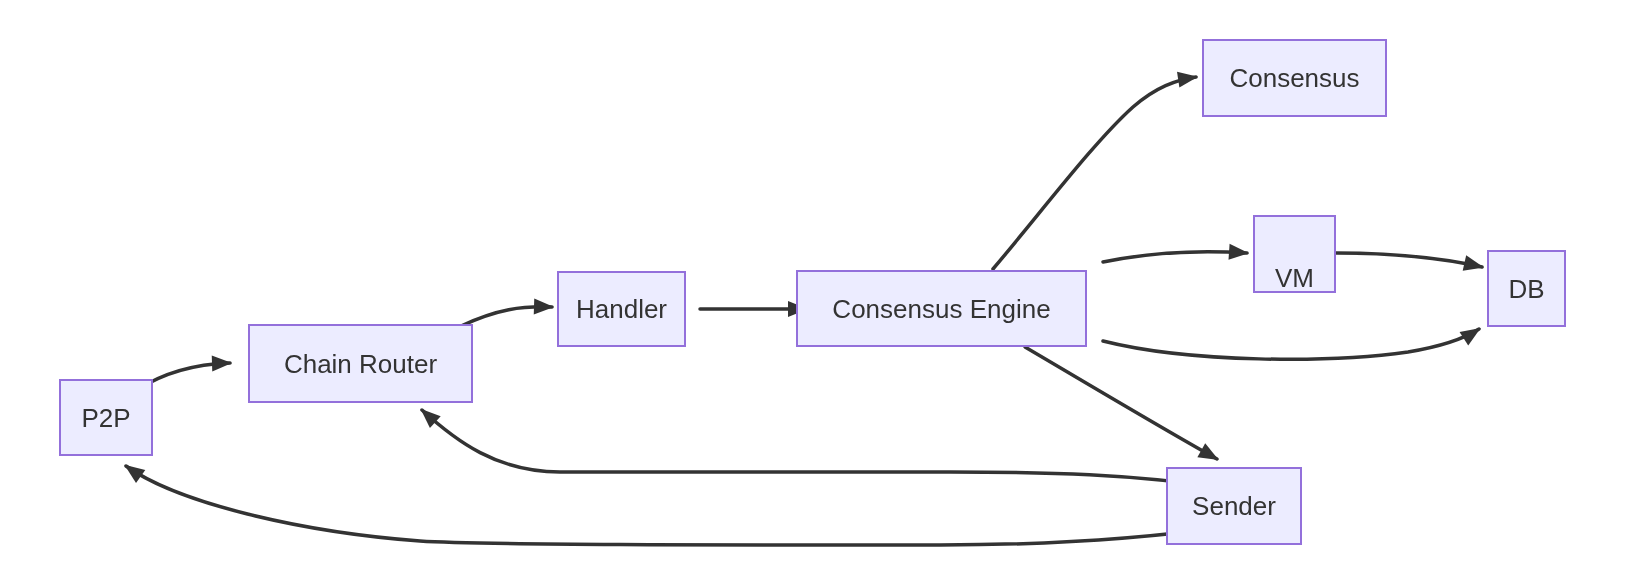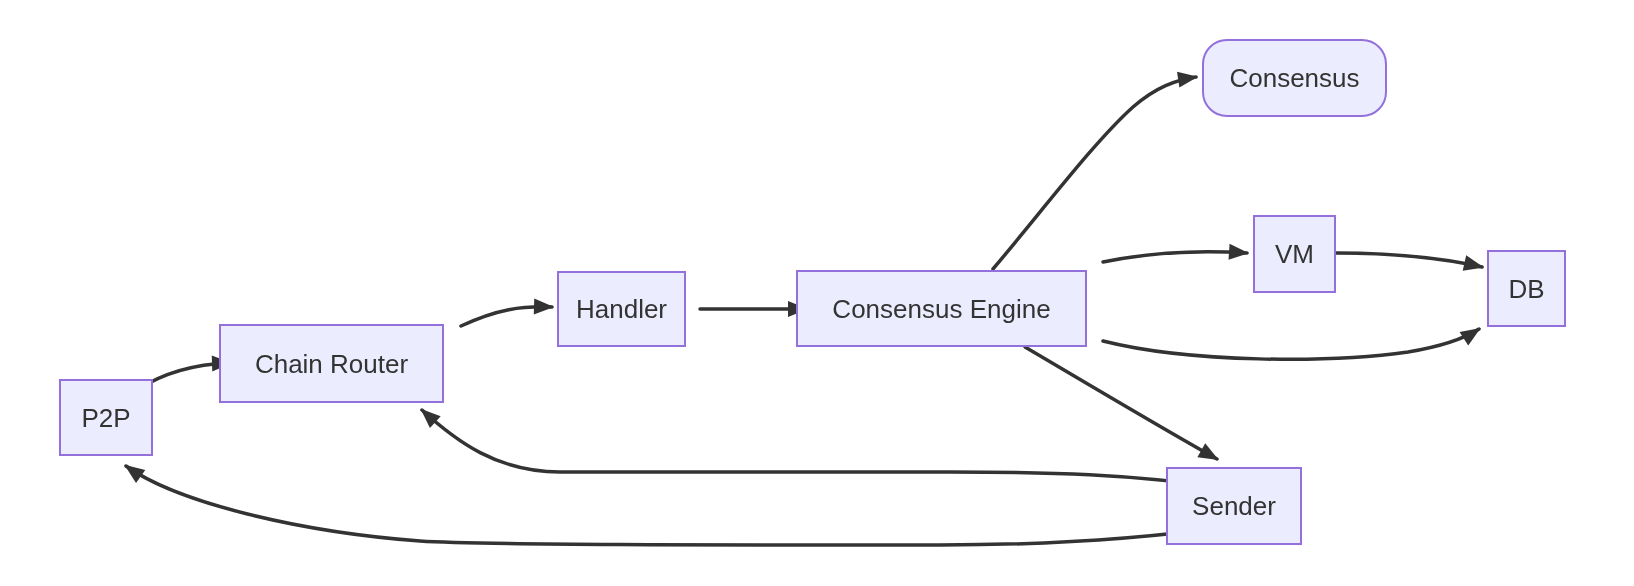--- a/index.html
+++ b/index.html
@@ -63,33 +63,33 @@
         <path class="edge" d="M 1103,341 C 1190,363 1330,363 1408,352 C 1438,347 1462,340 1479,329" marker-end="url(#arrow)"></path>
         <path class="edge" d="M 1025,347 C 1088,384 1158,426 1217,459" marker-end="url(#arrow)"></path>
         <path class="edge" d="M 1225,488 C 1130,474 1050,472 950,472 C 800,472 640,472 560,472 C 497,472 456,441 422,410" marker-end="url(#arrow)"></path>
         <path class="edge" d="M 1225,527 C 1140,539 1040,545 940,545 C 720,545 480,545 420,541 C 300,532 178,503 126,466" marker-end="url(#arrow)"></path>
       </g>
   </svg>
   <div>
       <div class="node" style="left: 43px; top: 379px; width: 94px; height: 77px; margin-left: 16px;">
         <span>P2P</span>
       </div>
-      <div class="node" style="left: 219px; top: 324px; width: 225px; height: 79px;">
+      <div class="node" style="left: 248px; top: 324px; width: 225px; height: 79px;">
         <span>Chain Router</span>
       </div>
       <div class="node" style="left: 557px; top: 271px; width: 129px; height: 76px;">
         <span>Handler</span>
       </div>
       <div class="node" style="left: 796px; top: 270px; width: 291px; height: 77px;">
         <span>Consensus Engine</span>
       </div>
-      <div class="node" style="left: 1202px; top: 39px; width: 185px; height: 78px; border-radius: 25px;">
+      <div class="node" style="left: 1202px; top: 39px; width: 185px; height: 78px;">
         <span>Consensus</span>
       </div>
-      <div class="node" style="left: 1253px; top: 215px; width: 83px; height: 78px;">
+      <div class="node" style="left: 1253px; top: 215px; width: 83px; height: 78px; align-items: flex-end;">
         <span>VM</span>
       </div>
       <div class="node" style="left: 1487px; top: 250px; width: 79px; height: 77px;">
         <span>DB</span>
       </div>
       <div class="node" style="left: 1166px; top: 467px; width: 136px; height: 78px;">
         <span>Sender</span>
       </div>
     </div>
 </div>

